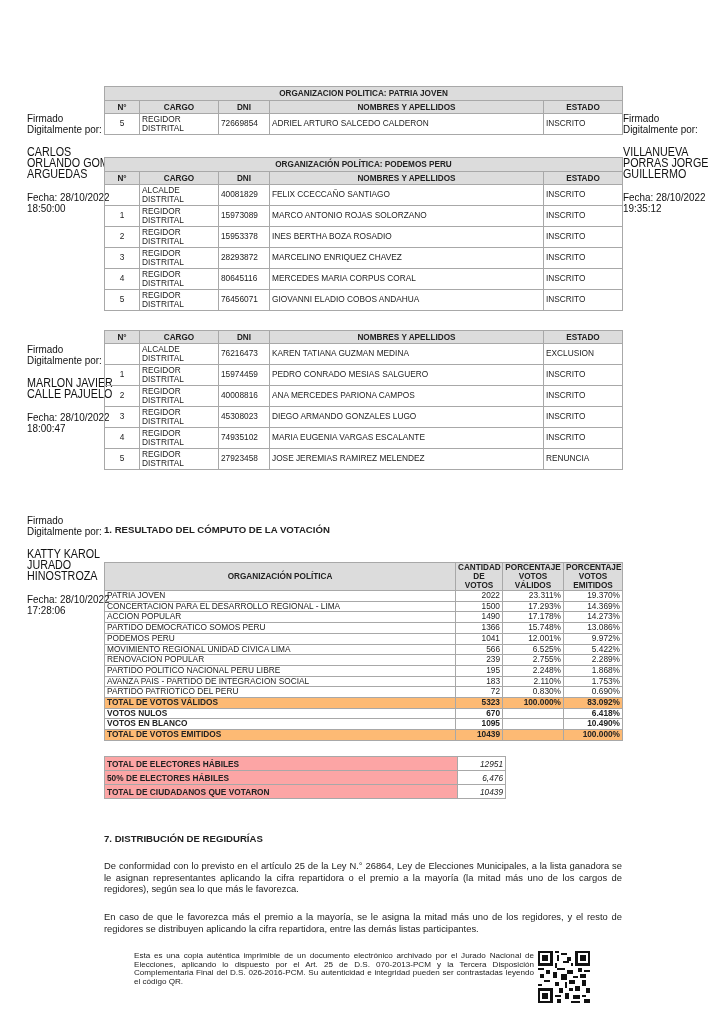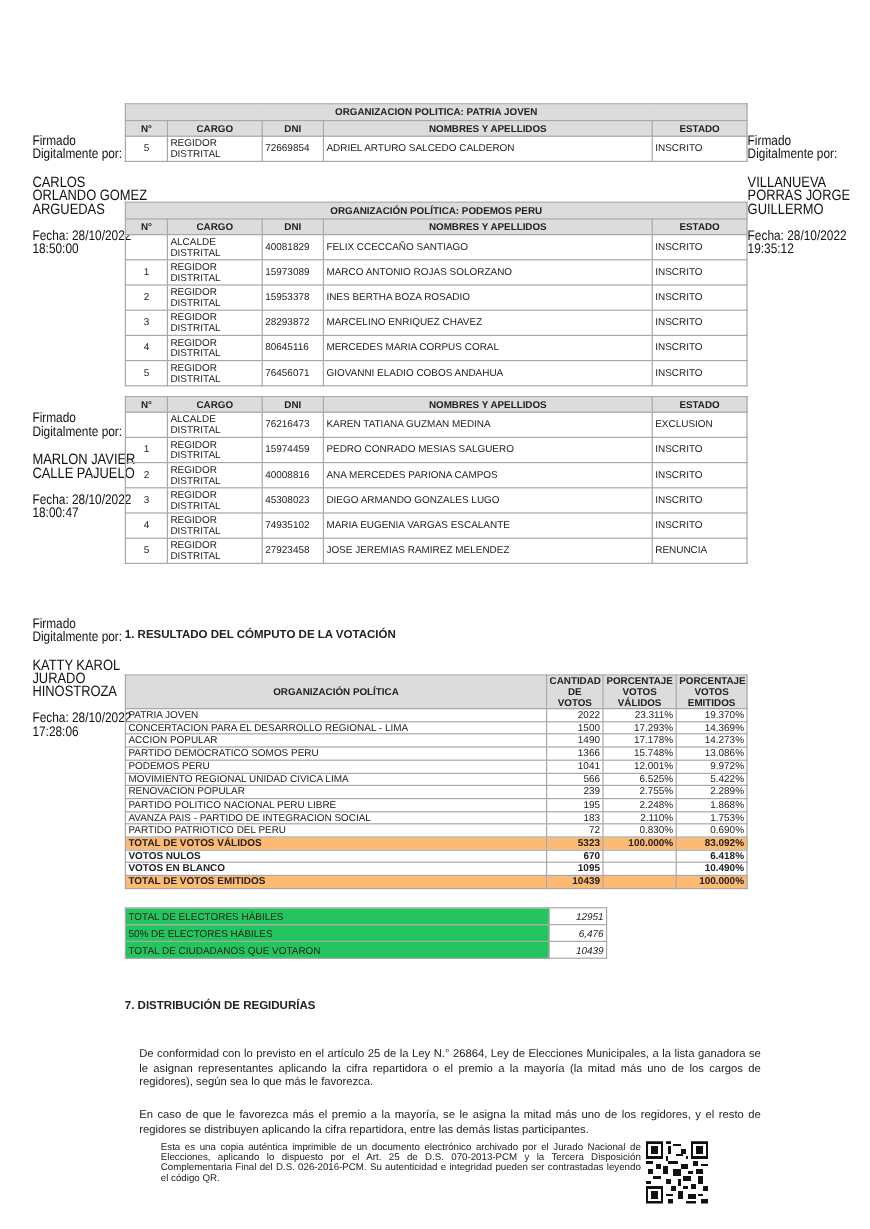--- a/index.html
+++ b/index.html
@@ -14,23 +14,23 @@
   table.cand td.c { text-align:center; }
   h2.sec { position:absolute; margin:0; font-size:9.6px; font-weight:bold; color:#222; }
   table.res { position:absolute; left:104px; top:562px; width:518px; border-collapse:collapse; font-size:8.3px; table-layout:fixed; }
   table.res td, table.res th { border:1px solid #a8a8a8; padding:0 2px; color:#222; line-height:9.7px; height:9.7px; }
   table.res th { background:#dcdcdc; font-weight:bold; font-size:8.2px; line-height:9px; height:27px; }
   table.res td.n { text-align:right; }
   table.res tr.bold td { font-weight:bold; }
   table.res tr.shade td { background:#fdba74; }
   table.elec { position:absolute; left:104px; top:756px; width:401px; border-collapse:collapse; font-size:8.3px; table-layout:fixed; }
   table.elec td { border:1px solid #a8a8a8; padding:0 2px; height:13px; color:#222; }
-  table.elec td.lbl { background:#22c55e; font-weight:normal; }
+  table.elec td.lbl { background:#fca5a5; font-weight:bold; }
   table.elec td.val { text-align:right; background:#fff;font-style:italic; }
-  p.body { position:absolute; left:104px; width:518px; margin:12px; font-size:9.4px; line-height:11.6px; text-align:justify; color:#222; }
+  p.body { position:absolute; left:104px; width:518px; margin:0; font-size:9.4px; line-height:11.6px; text-align:justify; color:#222; }
   p.foot { position:absolute; left:134px; top:952px; width:400px; margin:0; font-size:8.1px; line-height:8.6px; text-align:justify; color:#222; }
   .qr { position:absolute; left:538px; top:951px; width:52px; height:52px; }
 </style>
 </head>
 <body>
 
 <div class="sig" style="left:27px; top:101px;">
   <div>Firmado
 Digitalmente por:</div>
   <div class="name">CARLOS
@@ -88,21 +88,21 @@
         </tr>
         <tr>
           <td class="c">5</td>
           <td>REGIDOR DISTRITAL</td>
           <td>72669854</td>
           <td>ADRIEL ARTURO SALCEDO CALDERON</td>
           <td>INSCRITO</td>
         </tr>
       </tbody>
     </table>
-    <table class="cand" style="top: 168px;">
+    <table class="cand" style="top: 157px;">
       <colgroup>
         <col style="width:35px">
         <col style="width:79px">
         <col style="width:51px">
         <col style="width:274px">
         <col style="width:79px">
       </colgroup>
       <tbody>
         <tr>
           <th class="title" colspan="5">ORGANIZACIÓN POLÍTICA: PODEMOS PERU</th>

